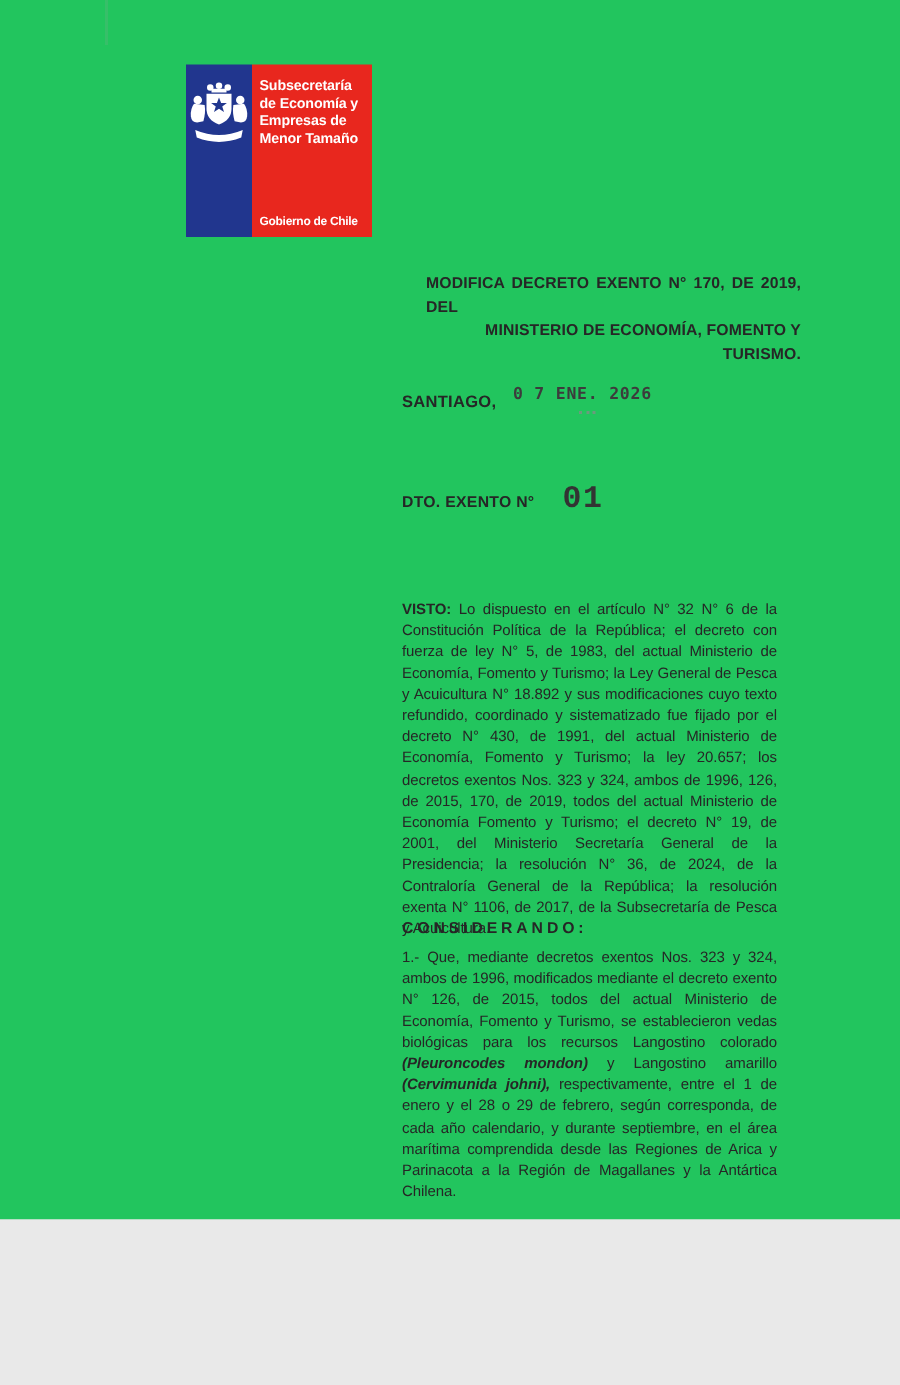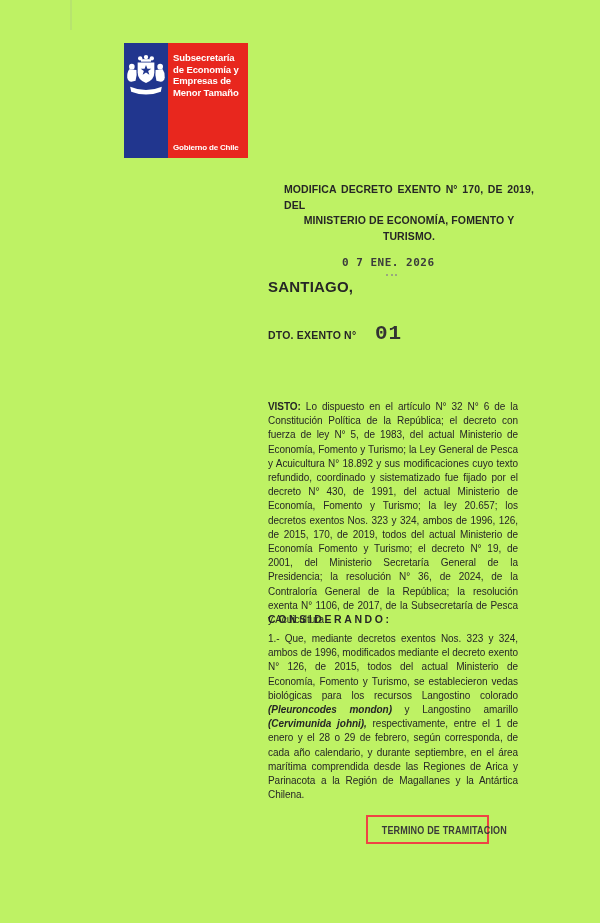--- a/index.html
+++ b/index.html
@@ -1,18 +1,18 @@
 <!DOCTYPE html>
 <html><head>
 <meta charset="utf-8">
 <style>
   html,body { margin:0; padding:0; background:#e9e9e9; }
   .page {
-    position:relative; width:600px; height:923px; margin:0 auto;
-    background:#bef264; overflow:hidden;
+    position:relative; width:600px; height:813px; margin:0 auto;
+    background:#22c55e; overflow:hidden;
     font-family:"Liberation Sans", sans-serif; color:#262626;
   }
   
   .scan-streak {
     position:absolute; left:70px; top:0; width:2px; height:30px;
     background:#9aa49c; opacity:.18;
   }
 
   
   .logo { position:absolute; left:124px; top:43px; width:124px; height:115px; display:flex; }
@@ -25,24 +25,24 @@
   }
   .logo-footer {
     position:absolute; left:5px; bottom:6px; color:#fff; font-weight:bold;
     font-size:8px; letter-spacing:-.2px; white-space:nowrap;
   }
 
   
   .col { position:absolute; left:268px; width:250px; }
   .doc-title { top:182px; font-weight:bold; font-size:10.5px; line-height:15.5px; letter-spacing:.1px; }
   .title-line1 { text-align:justify; text-align-last:justify; }
-  .title-line2 { text-align:center; }
+  .title-line2 { text-align:right; }
 
   .city-line { top:256px; height:22px; }
-  .city-label { position:absolute; left:0; top:22px; font-weight:bold; font-size:15px; letter-spacing:.2px; }
+  .city-label { position:absolute; left:0; top:6px; font-weight:bold; font-size:11px; letter-spacing:.2px; }
   .hdr-date {
     position:absolute; left:74px; top:0;
     font-family:"DejaVu Sans Mono", monospace; font-weight:bold;
     font-size:11px; color:#3c3c3c; white-space:pre; letter-spacing:.5px;
   }
   .date-smudge {
     position:absolute; left:118px; top:18px; width:11px; height:0;
     border-top:2px dotted #8a8a8a; opacity:.7;
   }
 

